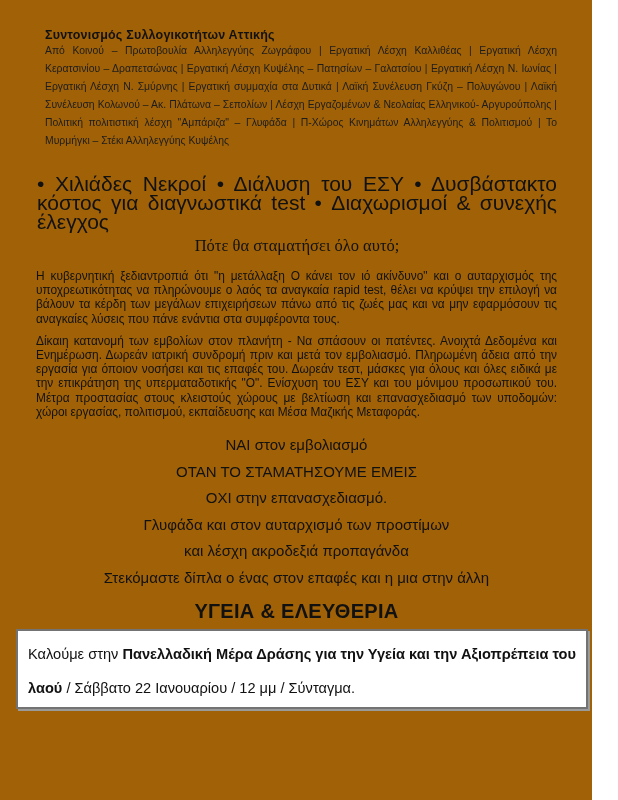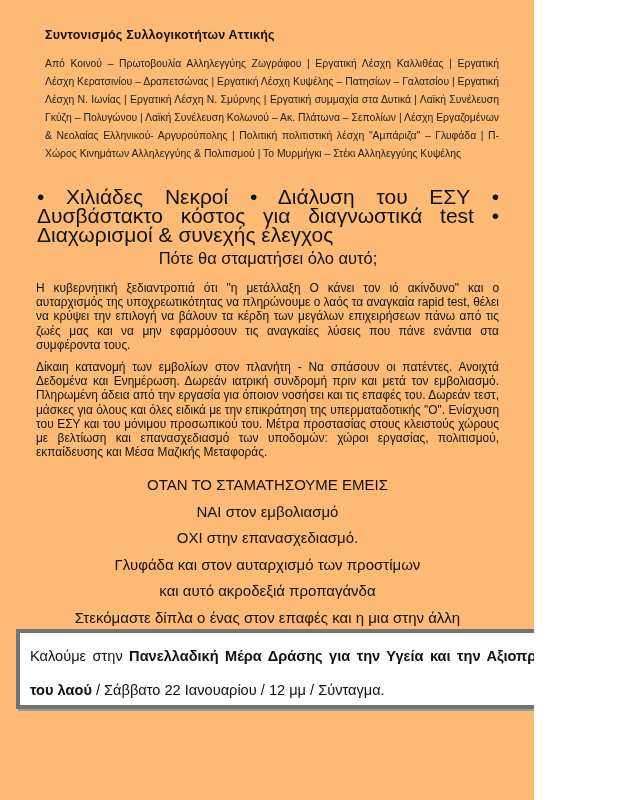--- a/index.html
+++ b/index.html
@@ -2,57 +2,57 @@
 <html lang="el"><head>
 <meta charset="utf-8">
 <style>
   html, body {
     margin: 0;
     padding: 0;
     background: #ffffff;
   }
   .page {
     position: relative;
-    width: 534px;
+    width: 592px;
     height: 800px;
-    background: #fdba74;
+    background: #a16207;
     color: #111111;
     font-family: "Liberation Sans", "DejaVu Sans", sans-serif;
     overflow: hidden;
     box-sizing: border-box;
   }
   
   .header {
     margin: 28px 35px 0 45px;
   }
   .doc-title {
     font-size: 12.5px;
     font-weight: bold;
     letter-spacing: 0.2px;
   }
   .org-list {
-    margin-top: 13px;
     font-size: 10.4px;
     line-height: 18px;
     text-align: justify;
     color: #1c1c1c;
   }
   
   .headline {
     margin: 24px 35px 0 37px;
   }
   .headline-bullets {
     font-size: 21px;
     line-height: 19px;
     text-align: justify;
   }
   .headline-question {
     margin-top: 5px;
     font-size: 16.5px;
     text-align: center;
+    font-family: Liberation Serif, serif;
   }
   
   .body-text {
     margin: 13px 35px 0 36px;
   }
   .body-text p {
     margin: 0 0 8px 0;
     font-size: 11.9px;
     line-height: 14.2px;
     text-align: justify;
@@ -74,21 +74,21 @@
     letter-spacing: 0.3px;
   }
   
   .cta-box {
     position: absolute;
     left: 16px;
     top: 629px;
     width: 572px;
     height: 80px;
     box-sizing: border-box;
-    border: 4px solid #737373;
+    border: 2px solid #737373;
     box-shadow: 2px 2px 0 #9a9a9a;
     background: #ffffff;
     padding: 6px 10px 0 10px;
   }
   .cta-text {
     font-size: 14.6px;
     line-height: 34px;
     text-align: justify;
   }
   .cta-text b {
@@ -109,25 +109,25 @@
     <div class="headline-bullets">• Χιλιάδες Νεκροί • Διάλυση του ΕΣΥ • Δυσβάστακτο κόστος για διαγνωστικά test • Διαχωρισμοί &amp; συνεχής έλεγχος</div>
     <div class="headline-question">Πότε θα σταματήσει όλο αυτό;</div>
   </div>
 
   <div class="body-text">
     <p>Η κυβερνητική ξεδιαντροπιά ότι "η μετάλλαξη Ο κάνει τον ιό ακίνδυνο" και ο αυταρχισμός της υποχρεωτικότητας να πληρώνουμε ο λαός τα αναγκαία rapid test, θέλει να κρύψει την επιλογή να βάλουν τα κέρδη των μεγάλων επιχειρήσεων πάνω από τις ζωές μας και να μην εφαρμόσουν τις αναγκαίες λύσεις που πάνε ενάντια στα συμφέροντα τους.</p>
     <p>Δίκαιη κατανομή των εμβολίων στον πλανήτη - Να σπάσουν οι πατέντες. Ανοιχτά Δεδομένα και Ενημέρωση. Δωρεάν ιατρική συνδρομή πριν και μετά τον εμβολιασμό. Πληρωμένη άδεια από την εργασία για όποιον νοσήσει και τις επαφές του. Δωρεάν τεστ, μάσκες για όλους και όλες ειδικά με την επικράτηση της υπερματαδοτικής "Ο". Ενίσχυση του ΕΣΥ και του μόνιμου προσωπικού του. Μέτρα προστασίας στους κλειστούς χώρους με βελτίωση και επανασχεδιασμό των υποδομών: χώροι εργασίας, πολιτισμού, εκπαίδευσης και Μέσα Μαζικής Μεταφοράς.</p>
   </div>
 
   <div class="slogans">
+    <div class="slogan-line">ΝΑΙ στον εμβολιασμό</div>
     <div class="slogan-line">ΟΤΑΝ ΤΟ ΣΤΑΜΑΤΗΣΟΥΜΕ ΕΜΕΙΣ</div>
-    <div class="slogan-line">ΝΑΙ στον εμβολιασμό</div>
     <div class="slogan-line">ΟΧΙ στην επανασχεδιασμό.</div>
     <div class="slogan-line">Γλυφάδα και στον αυταρχισμό των προστίμων</div>
-    <div class="slogan-line">και αυτό ακροδεξιά προπαγάνδα</div>
+    <div class="slogan-line">και λέσχη ακροδεξιά προπαγάνδα</div>
     <div class="slogan-line">Στεκόμαστε δίπλα ο ένας στον επαφές και η μια στην άλλη</div>
     <div class="slogan-final">ΥΓΕΙΑ &amp; ΕΛΕΥΘΕΡΙΑ</div>
   </div>
 
   <div class="cta-box">
     <div class="cta-text">
       <span>Καλούμε στην </span><b>Πανελλαδική Μέρα Δράσης για την Υγεία και την Αξιοπρέπεια του λαού</b><span> / Σάββατο 22 Ιανουαρίου / 12 μμ / Σύνταγμα.</span>
     </div>
   </div>
 

